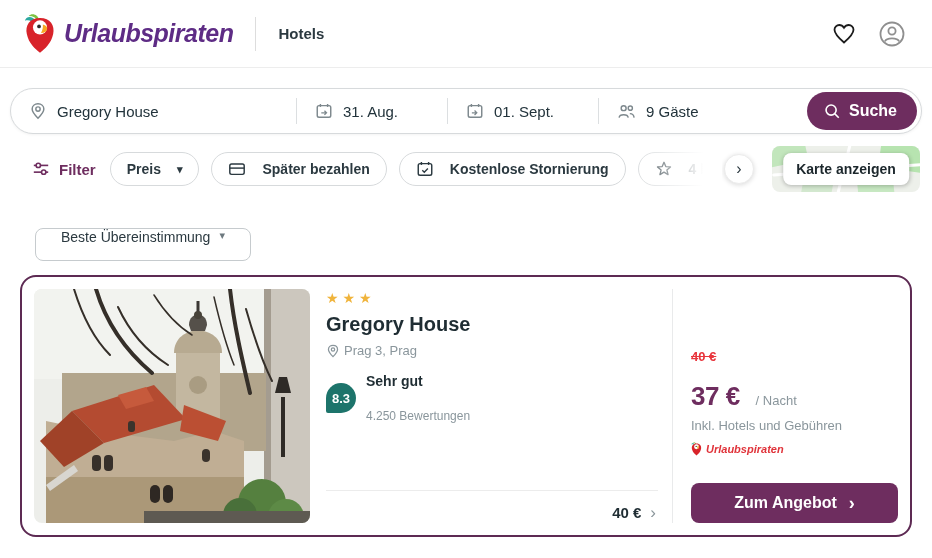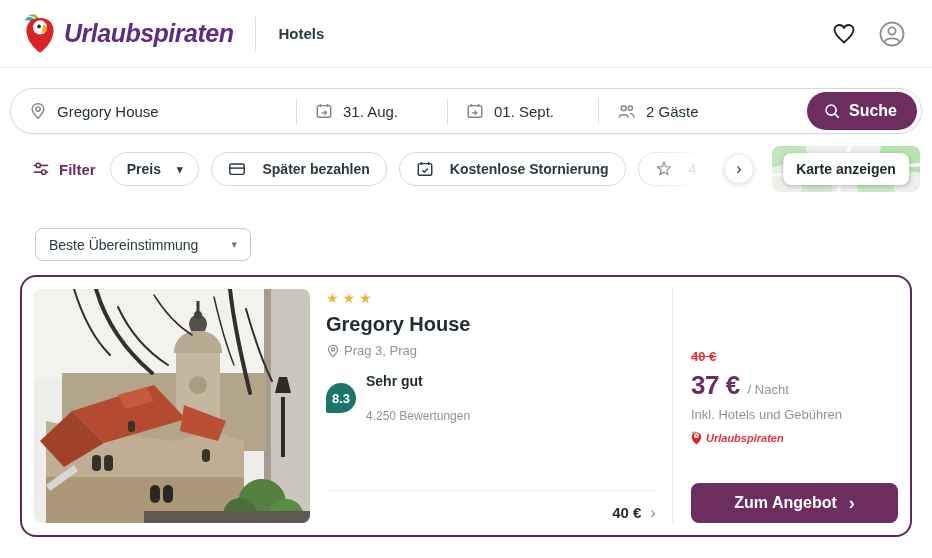--- a/index.html
+++ b/index.html
@@ -65,21 +65,21 @@
   .mp.g4{left:30px;bottom:-6px;width:30px;height:18px;background:#d3e8cf;transform:rotate(10deg);}
   .mp.r1{left:0;top:22px;width:160px;height:3px;background:#fff;transform:rotate(-4deg);}
   .mp.r2{left:70px;top:-10px;width:3px;height:70px;background:#fff;transform:rotate(14deg);}
   .map-btn{position:absolute;left:50%;top:50%;transform:translate(-50%,-50%);background:#fff;border:none;
     border-radius:8px;box-shadow:0 1px 4px rgba(0,0,0,.25);padding:8px 13px;font-family:inherit;
     font-size:14px;font-weight:bold;color:#1c272c;cursor:pointer;white-space:nowrap;}
 
   
   .sort-row{margin:36px 0 0 35px;}
   .sort-select{width:216px;height:33px;border:1px solid #c6cbce;border-radius:8px;background:#fff;
-    display:flex;align-items:center;justify-content:space-between;padding:0 13px;cursor:pointer;
+    display:flex;align-items:flex-start;justify-content:space-between;padding:0 25px;cursor:pointer;
     font-family:inherit;font-size:14px;color:#2b3940;}
   .caret-gray{font-size:11px;color:#6d797f;}
 
   
   .results{margin:14px 20px 0;}
   .hotel-card{display:flex;height:262px;border:2px solid var(--card-border);border-radius:16px;
     padding:12px;background:#fff;}
   .card-photo{width:276px;height:234px;border-radius:8px;overflow:hidden;flex:0 0 auto;}
   .card-main{flex:1;min-width:0;display:flex;flex-direction:column;padding:2px 14px 0 16px;}
   .stars{color:var(--star-gold);font-size:14px;letter-spacing:4px;line-height:1;}
@@ -104,21 +104,21 @@
 
   .card-aside{width:226px;flex:0 0 auto;border-left:1px solid #e9eaeb;padding-left:18px;
     display:flex;flex-direction:column;align-items:flex-start;}
   .badge{display:flex;height:26px;border-radius:13px;overflow:hidden;background:var(--card-border);margin-top:1px;}
   .badge-left{display:flex;align-items:center;background:var(--badge-yellow);color:var(--card-border);
     font-size:12.5px;font-weight:bold;padding:0 15px 0 12px;
     clip-path:polygon(0 0,calc(100% - 8px) 0,100% 50%,calc(100% - 8px) 100%,0 100%);}
   .badge-right{display:flex;align-items:center;color:var(--badge-yellow);font-size:12.5px;font-weight:bold;
     padding:0 13px 0 6px;}
   .price-old{margin-top:60px;font-size:13px;font-weight:bold;color:var(--price-red);text-decoration:line-through;}
-  .price-row{display:flex;align-items:baseline;gap:8px;margin-top:6px;}
+  .price-row{display:flex;align-items:baseline;gap:16px;margin-top:17px;}
   .price-now{font-size:26px;font-weight:bold;color:var(--plum);letter-spacing:-0.5px;}
   .per-night{font-size:13px;color:var(--text-gray);}
   .price-note{font-size:13px;color:var(--text-gray);margin-top:6px;}
   .mini-brand{display:flex;align-items:center;gap:4px;margin-top:9px;}
   .mini-brand-text{font-size:11px;font-weight:bold;font-style:italic;color:#e0333a;}
   .cta-btn{margin-top:auto;width:100%;height:40px;border:none;border-radius:8px;background:var(--plum);
     color:#fff;font-family:inherit;font-size:16px;font-weight:bold;display:flex;align-items:center;
     justify-content:center;gap:12px;cursor:pointer;}
   .cta-btn .chev{color:#fff;font-size:18px;}
 </style>
@@ -198,21 +198,21 @@
     <div class="vdiv"></div>
     <button class="seg seg-guests">
       <span>
         <svg width="19" height="19" viewBox="0 0 20 20" fill="none" stroke="#7d888d" stroke-width="1.5">
           <circle cx="7" cy="6.5" r="2.6"></circle>
           <path d="M2.2 16.5 C2.8 12.5 11.2 12.5 11.8 16.5"></path>
           <circle cx="14" cy="6.5" r="2.2"></circle>
           <path d="M13.5 12.2 C16.2 12.2 17.8 14 18 16.5"></path>
         </svg>
       </span>
-      <span>2 Gäste</span>
+      <span>9 Gäste</span>
     </button>
     <button class="search-btn">
       <span>
         <svg width="18" height="18" viewBox="0 0 20 20" fill="none" stroke="#fff" stroke-width="1.8">
           <circle cx="9" cy="9" r="5.6"></circle>
             <line x1="13.2" y1="13.2" x2="17.5" y2="17.5"></line>
         </svg>
       </span>
       <span>Suche</span>
     </button>

